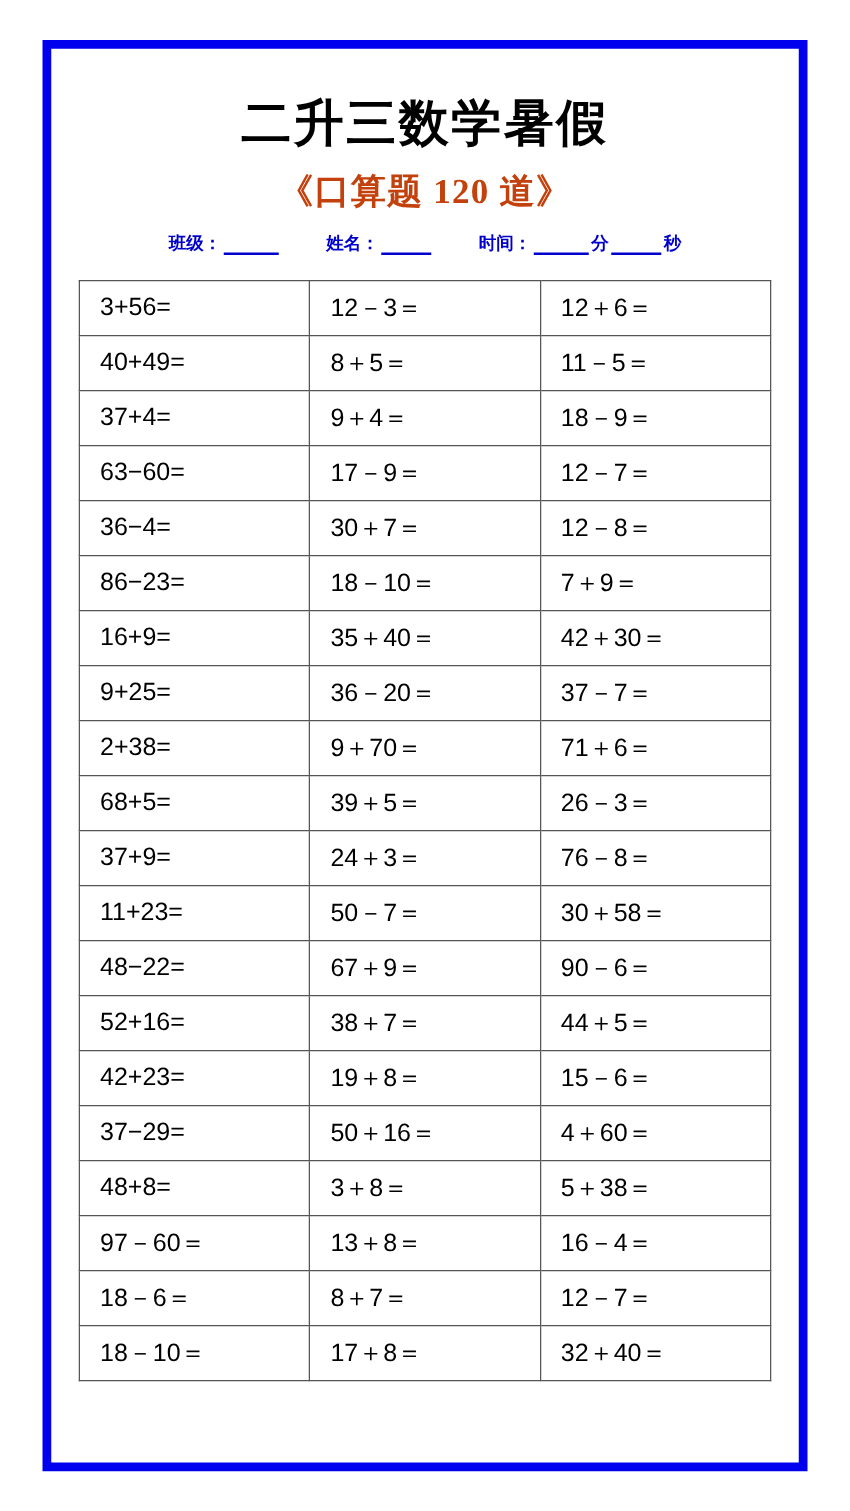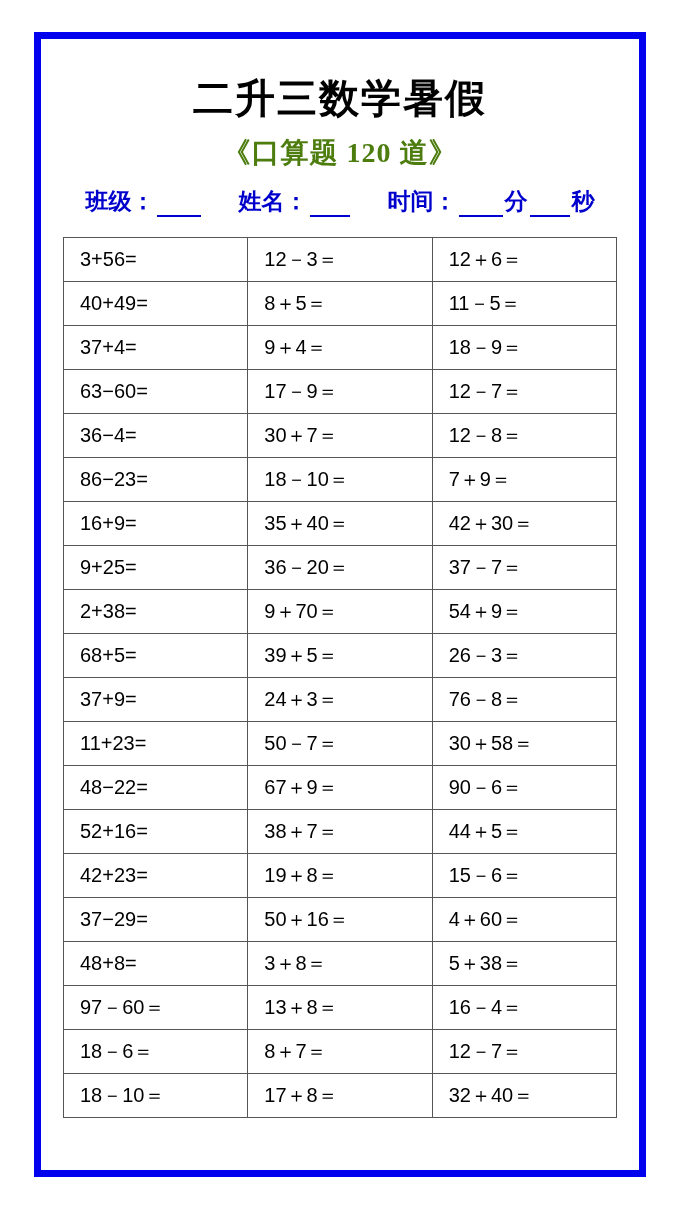--- a/index.html
+++ b/index.html
@@ -46,31 +46,31 @@
     color: #000000;
     letter-spacing: 2px;
     margin-top: 14px;
     margin-bottom: 8px;
     font-family: "Liberation Serif", "DejaVu Serif", serif;
   }
   .sub-title {
     text-align: center;
     font-size: 28px;
     font-weight: bold;
-    color: #4d7c0f;
+    color: #c2410c;
     letter-spacing: 1px;
     margin-bottom: 14px;
     font-family: "Liberation Serif", "DejaVu Serif", serif;
   }
   .info-row {
     display: flex;
     justify-content: center;
     align-items: flex-end;
     gap: 6px;
-    font-size: 23px;
+    font-size: 14px;
     font-weight: bold;
     color: #0000cc;
     margin-bottom: 20px;
     font-family: "Liberation Sans", "DejaVu Sans", sans-serif;
   }
   .info-item {
     display: inline-flex;
     align-items: flex-end;
     white-space: nowrap;
   }
@@ -177,21 +177,21 @@
               <td>42＋30＝</td>
             </tr>
             <tr>
               <td>9+25=</td>
               <td>36－20＝</td>
               <td>37－7＝</td>
             </tr>
             <tr>
               <td>2+38=</td>
               <td>9＋70＝</td>
-              <td>54＋9＝</td>
+              <td>71＋6＝</td>
             </tr>
             <tr>
               <td>68+5=</td>
               <td>39＋5＝</td>
               <td>26－3＝</td>
             </tr>
             <tr>
               <td>37+9=</td>
               <td>24＋3＝</td>
               <td>76－8＝</td>

